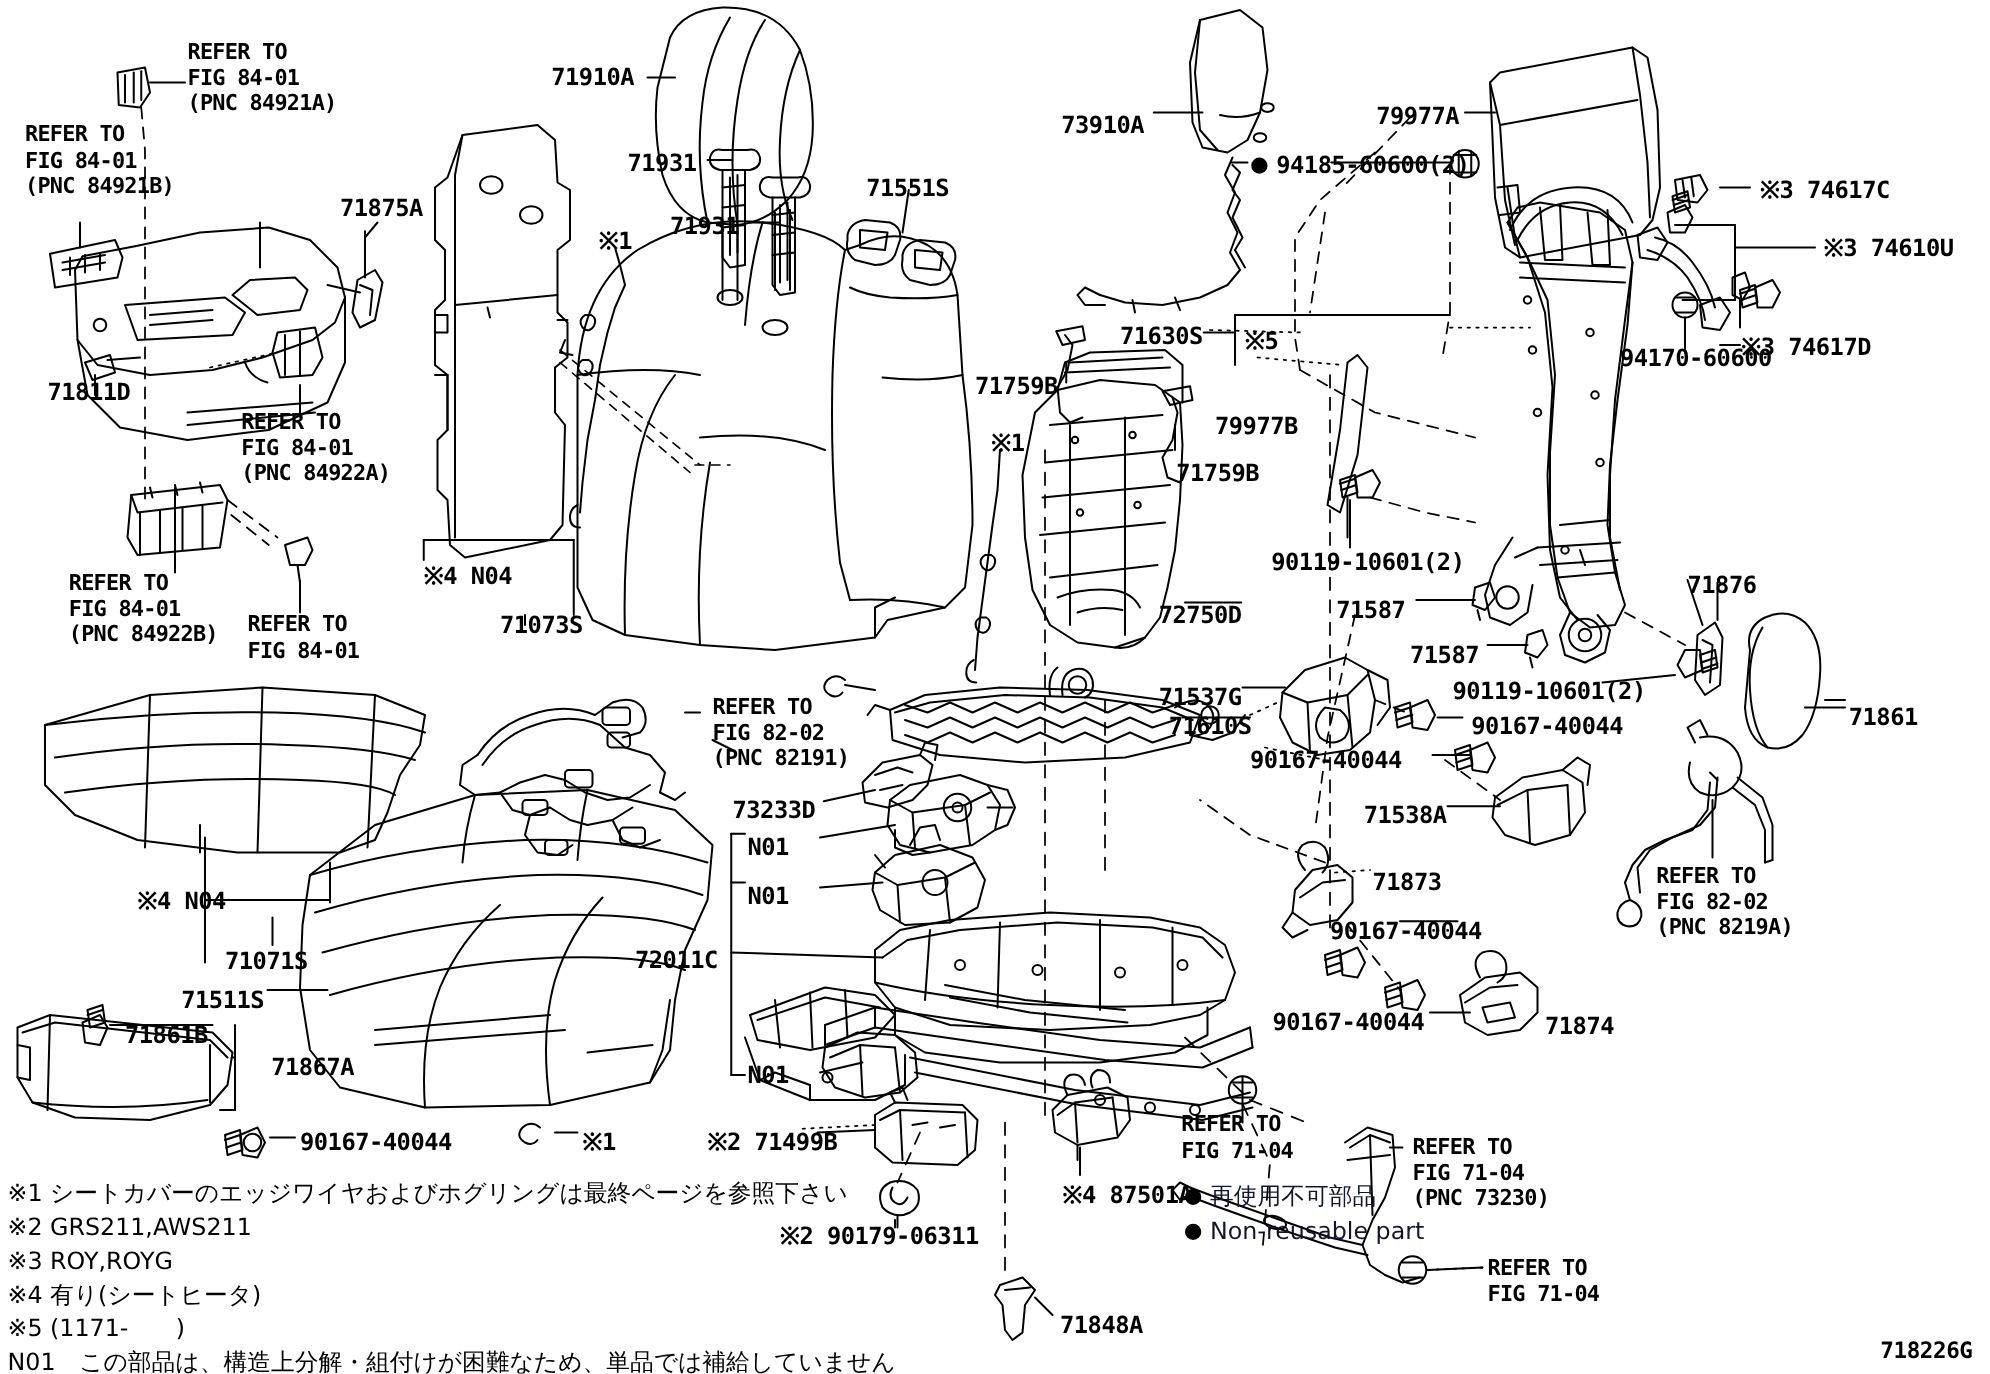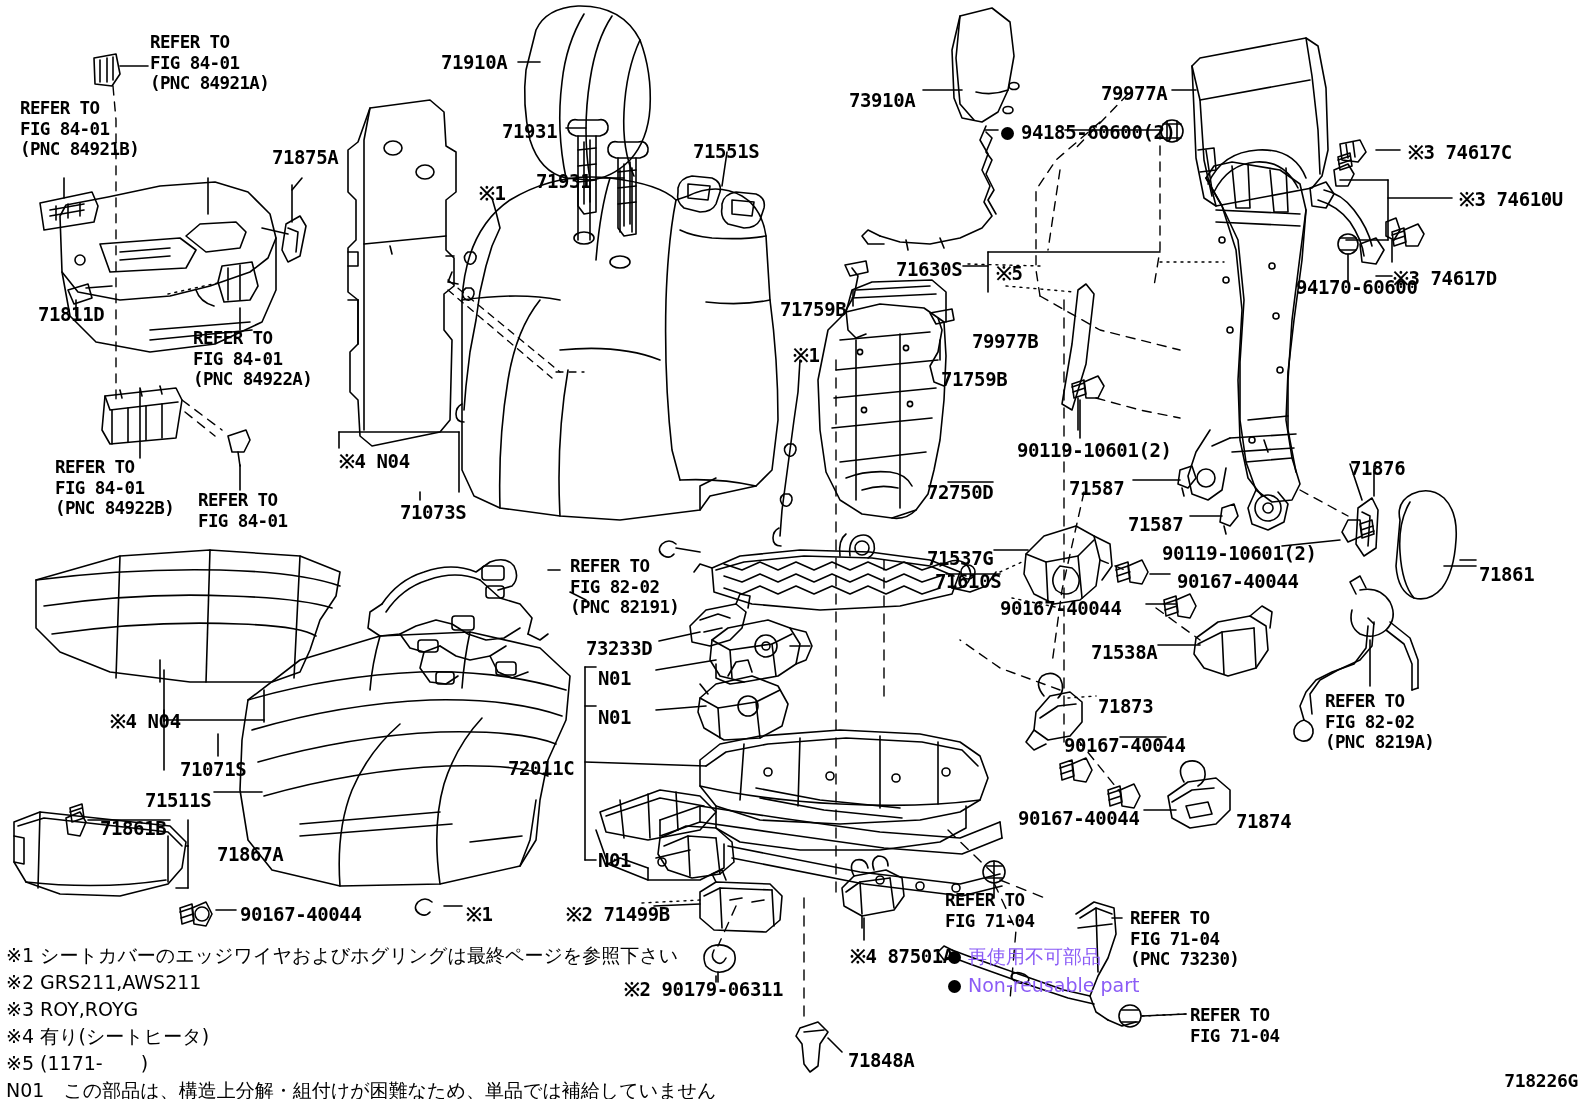--- a/index.html
+++ b/index.html
@@ -17,21 +17,21 @@
   }
   .lbl.refer{font-weight:700;font-size:17.5px;letter-spacing:-0.6px;}
   .jp{
     position:absolute;white-space:nowrap;
     font-family:"DejaVu Sans","Liberation Sans",sans-serif;
     font-size:19px;font-weight:400;color:#000;line-height:1.2;
   }
   .legend{
     position:absolute;white-space:nowrap;
     font-family:"DejaVu Sans","Liberation Sans",sans-serif;
-    font-size:19px;color:#8b5cf6;
+    font-size:19px;color:#0f172a;
   }
   .dot{
     display:inline-block;width:13px;height:13px;border-radius:50%;
     background:#000;vertical-align:-1px;margin-right:7px;
   }
   .code{
     position:absolute;right:14px;bottom:8px;
     font-family:"DejaVu Sans Mono","Liberation Mono",monospace;
     font-size:18px;font-weight:700;letter-spacing:-0.3px;
   }
@@ -721,21 +721,21 @@
       <div class="lbl refer" style="left: 150px; top: 32px;">
         <div>REFER TO</div>
         <div>FIG 84-01</div>
         <div class="pnc">(PNC 84921A)</div>
       </div>
       <div class="lbl refer" style="left: 20px; top: 98px;">
         <div>REFER TO</div>
         <div>FIG 84-01</div>
         <div class="pnc">(PNC 84921B)</div>
       </div>
-      <div class="lbl" style="left: 272px; top: 146px;">
+      <div class="lbl" style="left: 272px; top: 156px;">
         <div>71875A</div>
       </div>
       <div class="lbl" style="left: 38px; top: 303px;">
         <div>71811D</div>
       </div>
       <div class="lbl refer" style="left: 193px; top: 328px;">
         <div>REFER TO</div>
         <div>FIG 84-01</div>
         <div class="pnc">(PNC 84922A)</div>
       </div>
@@ -759,21 +759,21 @@
       </div>
       <div class="lbl" style="left: 693px; top: 140px;">
         <div>71551S</div>
       </div>
       <div class="lbl" style="left: 479px; top: 182px;">
         <div>※1</div>
       </div>
       <div class="lbl" style="left: 339px; top: 450px;">
         <div>※4 N04</div>
       </div>
-      <div class="lbl" style="left: 400px; top: 501px; text-align: right;">
+      <div class="lbl" style="left: 400px; top: 489px; text-align: right;">
         <div>71073S</div>
       </div>
       <div class="lbl" style="left: 849px; top: 89px;">
         <div>73910A</div>
       </div>
       <div class="lbl" style="left: 1001px; top: 121px;">
         <div><span class="dot"></span>94185-60600(2)</div>
       </div>
       <div class="lbl" style="left: 1101px; top: 82px;">
         <div>79977A</div>

